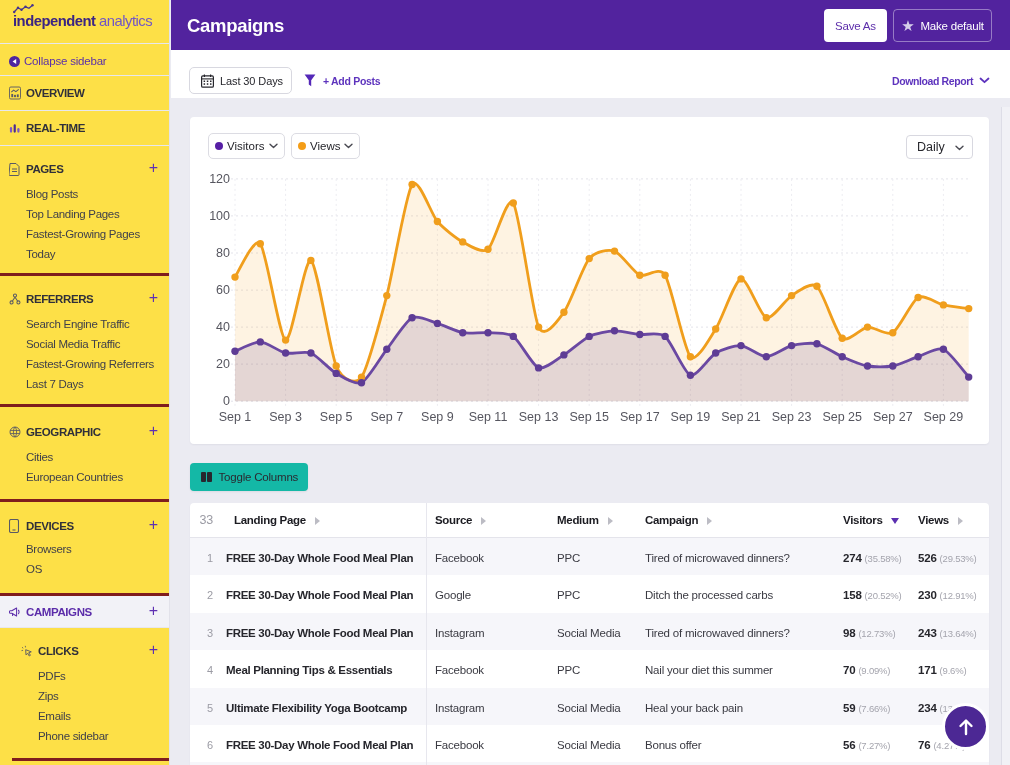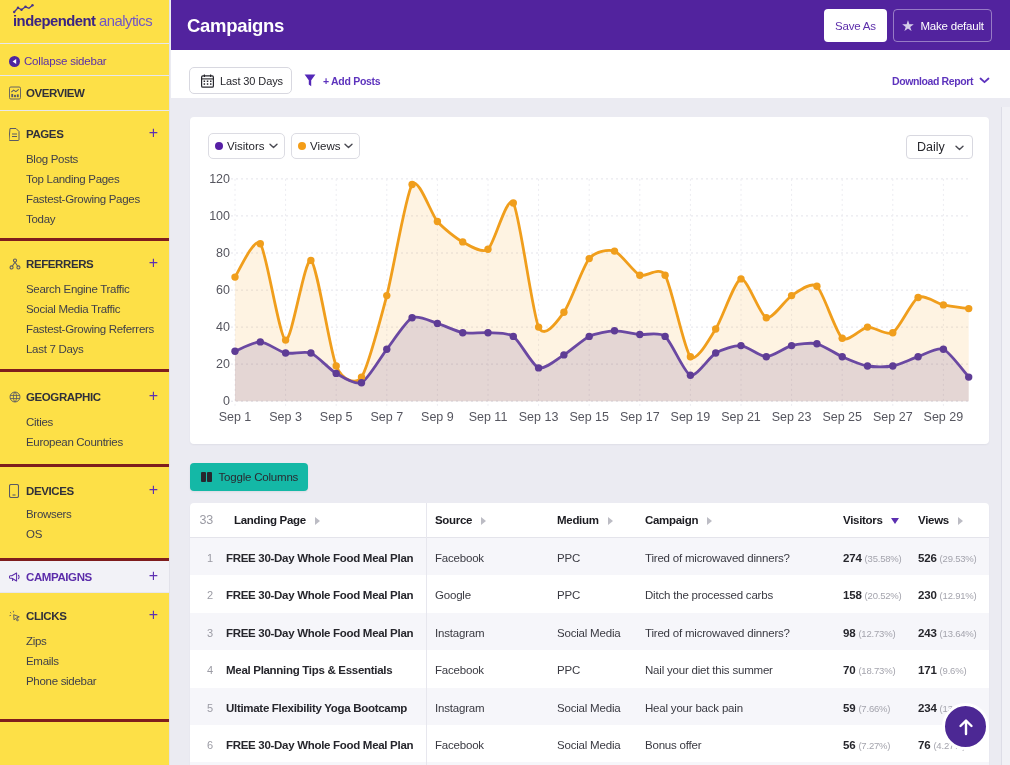--- a/index.html
+++ b/index.html
@@ -94,20 +94,30 @@
         <svg width="13" height="14" viewBox="0 0 13 14">
           <rect x="0.5" y="0.5" width="12" height="13" rx="1.5" fill="none" stroke="#5a5a64"></rect>
           <polyline points="2.5,6 5,3.8 7.5,5.5 10.5,3" fill="none" stroke="#5a5a64" stroke-width="1.1"></polyline>
           <rect x="2.5" y="8" width="2" height="3.5" fill="#5a5a64"></rect>
           <rect x="5.5" y="9" width="2" height="2.5" fill="#5a5a64"></rect>
           <rect x="8.5" y="8.5" width="2" height="3" fill="#5a5a64"></rect>
         </svg>
       </span>
       <span class="ntxt">OVERVIEW</span>
     </div>
+  <div class="navrow">
+      <span class="nicon">
+        <svg width="13" height="13" viewBox="0 0 13 13">
+          <rect x="1" y="5" width="2.4" height="6" rx="1.2" fill="#7e57c2"></rect>
+          <rect x="5" y="2" width="2.4" height="9" rx="1.2" fill="#4b2a91"></rect>
+          <rect x="9" y="6" width="2.4" height="5" rx="1.2" fill="#7e57c2"></rect>
+        </svg>
+      </span>
+      <span class="ntxt">REAL-TIME</span>
+    </div>
   <div class="sec" style="padding-top:11px;padding-bottom:9px;">
       <div class="nhead">
         <span class="nicon">
           <svg width="11" height="14" viewBox="0 0 11 14">
             <path d="M1 1.5 h6 l3 3 v8 a1 1 0 0 1 -1 1 h-8 a1 1 0 0 1 -1 -1 z" fill="none" stroke="#5a5a64"></path>
             <line x1="3" y1="7" x2="8" y2="7" stroke="#5a5a64"></line>
             <line x1="3" y1="9.5" x2="8" y2="9.5" stroke="#5a5a64"></line>
           </svg>
         </span>
         <span class="ntxt">PAGES</span>
@@ -177,34 +187,35 @@
       <span class="nicon">
         <svg width="15" height="14" viewBox="0 0 15 14">
           <path d="M1.5 5.5 h2 l6 -3.5 v10 l-6 -3.5 h-2 a1 1 0 0 1 -1 -1 v-1 a1 1 0 0 1 1 -1 z" fill="none" stroke="#5c2daa" stroke-width="1.3" stroke-linejoin="round"></path>
           <path d="M11.5 4.5 a3.4 3.4 0 0 1 0 5" fill="none" stroke="#5c2daa" stroke-width="1.3"></path>
           <path d="M4.5 8.7 v3.2" fill="none" stroke="#5c2daa" stroke-width="1.3"></path>
         </svg>
       </span>
       <span class="ntxt">CAMPAIGNS</span>
       <span class="plus" style="top:7px;">+</span>
     </div>
-  <div class="sec" style="padding-top:11px;padding-bottom:28px;">
+  <div class="sec" style="padding-top:11px;padding-bottom:12px;margin-left:12px;">
       <div class="nhead">
         <span class="nicon">
           <svg width="14" height="14" viewBox="0 0 14 14">
             <path d="M5.5 5.5 L12 8 L9 9 L11 12 L9.6 12.8 L7.8 9.8 L5.8 11.5 Z" fill="none" stroke="#5a5a64" stroke-width="1.1" stroke-linejoin="round"></path>
             <line x1="5" y1="1" x2="5.3" y2="2.8" stroke="#5a5a64"></line>
             <line x1="1.2" y1="2.6" x2="2.6" y2="3.8" stroke="#5a5a64"></line>
             <line x1="0.6" y1="6.6" x2="2.4" y2="6.2" stroke="#5a5a64"></line>
           </svg>
         </span>
         <span class="ntxt">CLICKS</span>
         <span class="plus">+</span>
       </div>
       <div class="subs" style="padding-top:3px;">
+        <div class="sub">PDFs</div>
         <div class="sub">Zips</div>
         <div class="sub">Emails</div>
         <div class="sub">Phone sidebar</div>
       </div>
     </div>
 </div>
 
 <div class="main">
   <div class="phead">
     <h1>Campaigns</h1>
@@ -401,21 +412,21 @@
       <span class="cell ccmp">Tired of microwaved dinners?</span>
       <span class="cell cvis"><span class="bignum">98</span> <span class="pct">(12.73%)</span></span>
       <span class="cell cvws"><span class="bignum">243</span> <span class="pct">(13.64%)</span></span>
     </div>
 <div class="trow tr">
       <span class="cell cnum2">4</span>
       <span class="cell clp">Meal Planning Tips &amp; Essentials</span>
       <span class="cell csrc">Facebook</span>
       <span class="cell cmed">PPC</span>
       <span class="cell ccmp">Nail your diet this summer</span>
-      <span class="cell cvis"><span class="bignum">70</span> <span class="pct">(18.73%)</span></span>
+      <span class="cell cvis"><span class="bignum">70</span> <span class="pct">(9.09%)</span></span>
       <span class="cell cvws"><span class="bignum">171</span> <span class="pct">(9.6%)</span></span>
     </div>
 <div class="trow tr odd">
       <span class="cell cnum2">5</span>
       <span class="cell clp">Ultimate Flexibility Yoga Bootcamp</span>
       <span class="cell csrc">Instagram</span>
       <span class="cell cmed">Social Media</span>
       <span class="cell ccmp">Heal your back pain</span>
       <span class="cell cvis"><span class="bignum">59</span> <span class="pct">(7.66%)</span></span>
       <span class="cell cvws"><span class="bignum">234</span> <span class="pct">(13.14%)</span></span>

